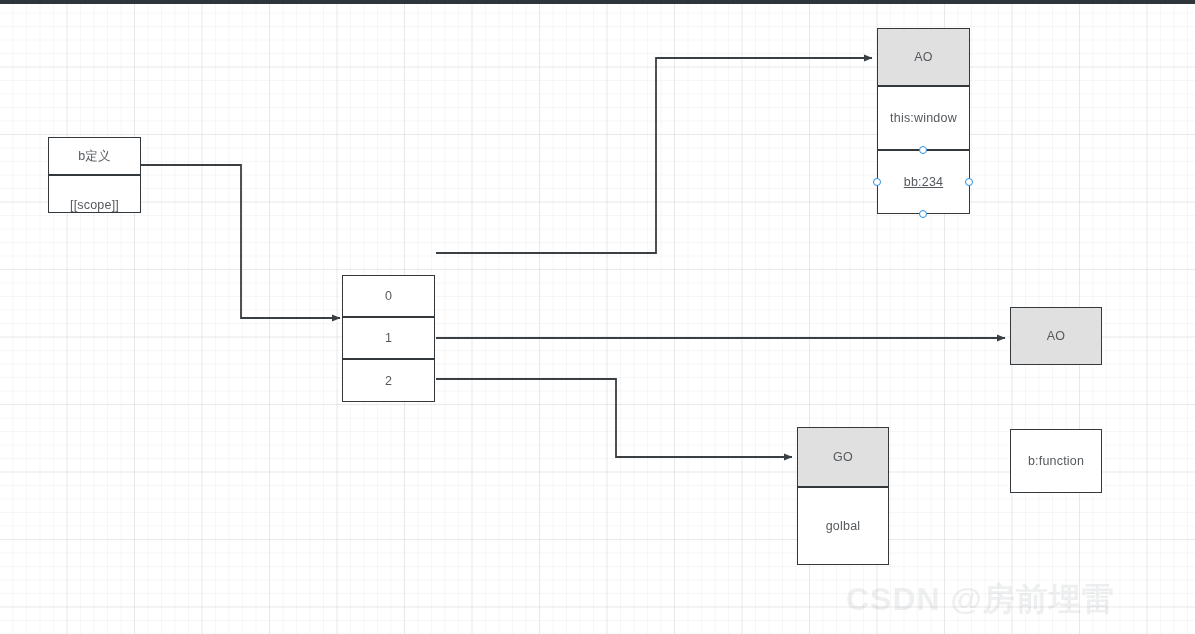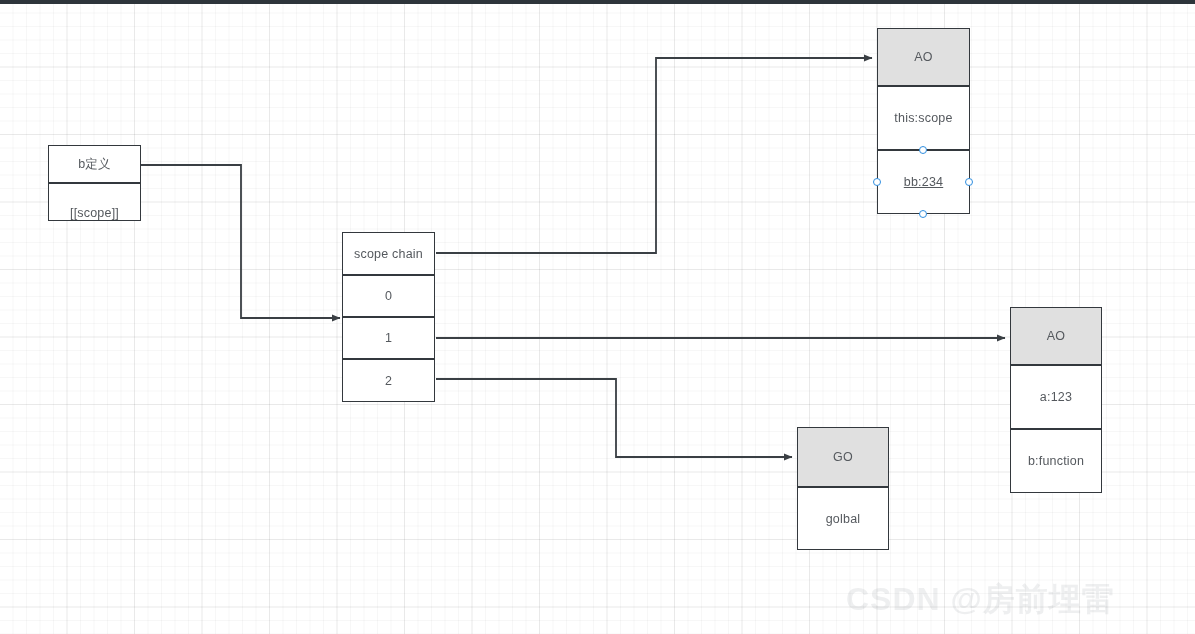--- a/index.html
+++ b/index.html
@@ -113,69 +113,63 @@
     </defs>
     <g id="link-group">
         <polyline points="141,165 241,165 241,318 340,318" fill="none" stroke="#3a3f44" stroke-width="1.8" stroke-linejoin="miter" stroke-linecap="butt" marker-end="url(#arrowhead)"></polyline>
         <polyline points="436,253 656,253 656,58 872,58" fill="none" stroke="#3a3f44" stroke-width="1.8" stroke-linejoin="miter" stroke-linecap="butt" marker-end="url(#arrowhead)"></polyline>
         <polyline points="436,338 1005,338" fill="none" stroke="#3a3f44" stroke-width="1.8" stroke-linejoin="miter" stroke-linecap="butt" marker-end="url(#arrowhead)"></polyline>
         <polyline points="436,379 616,379 616,457 792,457" fill="none" stroke="#3a3f44" stroke-width="1.8" stroke-linejoin="miter" stroke-linecap="butt" marker-end="url(#arrowhead)"></polyline>
       </g>
   </svg>
 
   <div id="node-layer">
-      <div class="node" style="left: 48px; top: 145px; width: 72px; height: 76px;">
+      <div class="node" style="left: 48px; top: 137px; width: 72px; height: 76px;">
         <div class="cell" style="left: 0px; top: 0px; width: 93px; height: 38px;">
           <span>b定义</span>
         </div>
         <div class="cell" style="left: 0px; top: 38px; width: 93px; height: 38px; align-items: flex-end;">
           <span>[[scope]]</span>
         </div>
       </div>
       <div class="node" style="left: 342px; top: 232px; width: 93px; height: 170px;">
-        <div class="cell" style="left: 0px; top: 0px; width: 93px; height: 43px;">
-          <span>scope chain</span>
-        </div>
         <div class="cell" style="left: 0px; top: 43px; width: 93px; height: 42px;">
           <span>0</span>
         </div>
         <div class="cell" style="left: 0px; top: 85px; width: 93px; height: 42px;">
           <span>1</span>
         </div>
         <div class="cell" style="left: 0px; top: 127px; width: 93px; height: 43px;">
           <span>2</span>
         </div>
       </div>
       <div class="node" style="left: 877px; top: 28px; width: 93px; height: 186px;">
         <div class="cell header" style="left: 0px; top: 0px; width: 93px; height: 58px;">
           <span>AO</span>
         </div>
         <div class="cell" style="left: 0px; top: 58px; width: 93px; height: 64px;">
-          <span>this:scope</span>
+          <span>this:window</span>
         </div>
         <div class="cell" style="left: 0px; top: 122px; width: 93px; height: 64px; text-decoration: underline;">
           <span>bb:234</span>
         </div>
       </div>
       <div class="node" style="left: 1010px; top: 307px; width: 92px; height: 186px;">
         <div class="cell header" style="left: 0px; top: 0px; width: 92px; height: 58px;">
           <span>AO</span>
         </div>
-        <div class="cell" style="left: 0px; top: 58px; width: 92px; height: 64px;">
-          <span>a:123</span>
-        </div>
         <div class="cell" style="left: 0px; top: 122px; width: 92px; height: 64px;">
           <span>b:function</span>
         </div>
       </div>
       <div class="node" style="left: 797px; top: 427px; width: 92px; height: 186px;">
         <div class="cell header" style="left: 0px; top: 0px; width: 92px; height: 60px;">
           <span>GO</span>
         </div>
-        <div class="cell" style="left: 0px; top: 60px; width: 92px; height: 63px;">
+        <div class="cell" style="left: 0px; top: 60px; width: 92px; height: 78px;">
           <span>golbal</span>
         </div>
       </div>
     </div>
 
   <div id="handle-layer">
       <div class="handle" style="left: 919px; top: 146px; border-color: rgb(47, 142, 224);"></div>
       <div class="handle" style="left: 873px; top: 178px; border-color: rgb(47, 142, 224);"></div>
       <div class="handle" style="left: 965px; top: 178px; border-color: rgb(47, 142, 224);"></div>
       <div class="handle" style="left: 919px; top: 210px; border-color: rgb(47, 142, 224);"></div>

